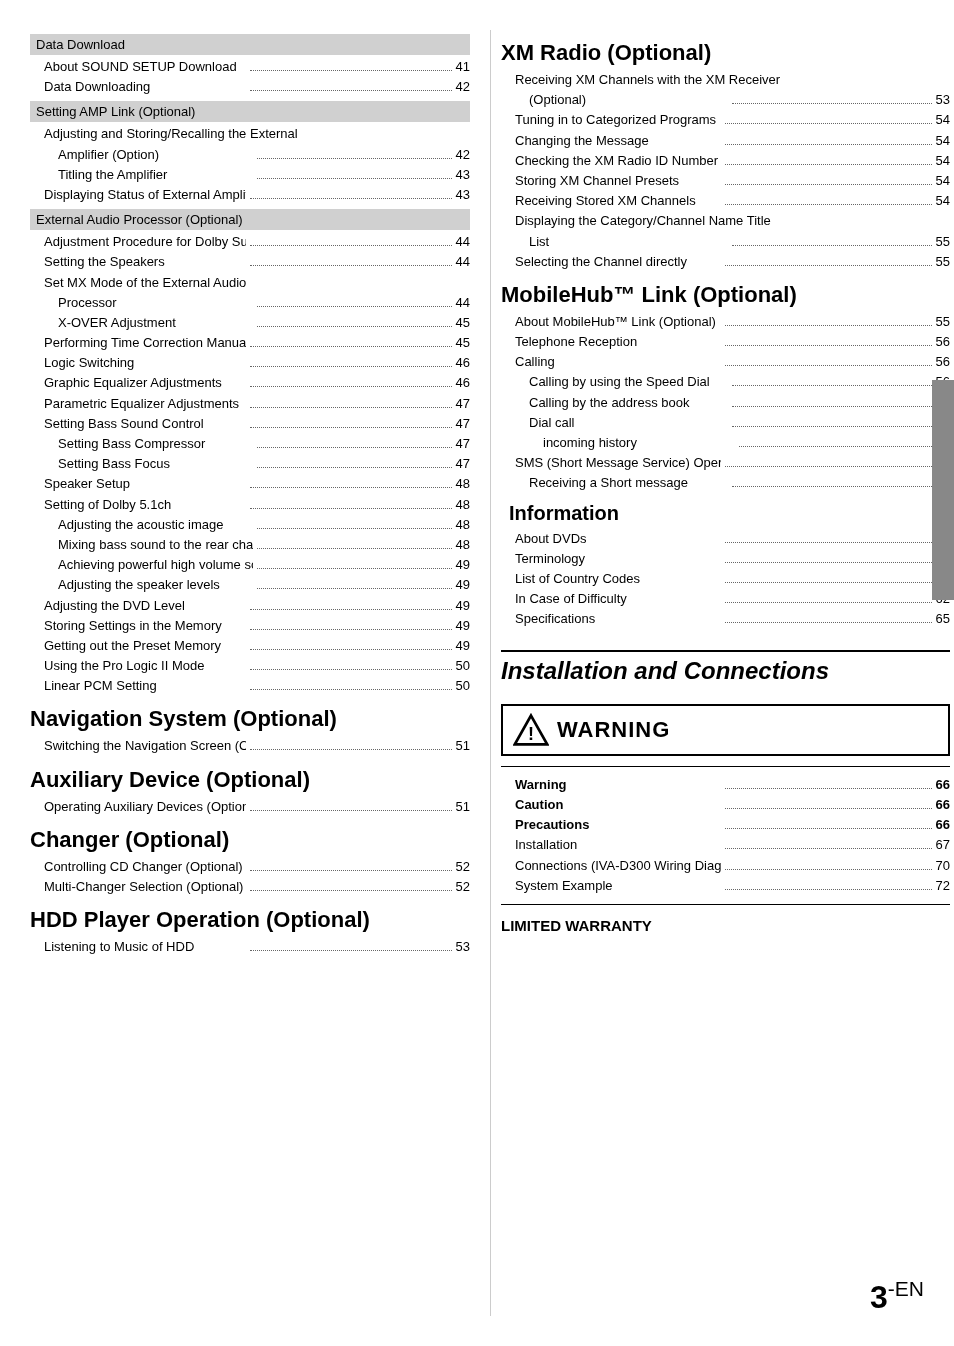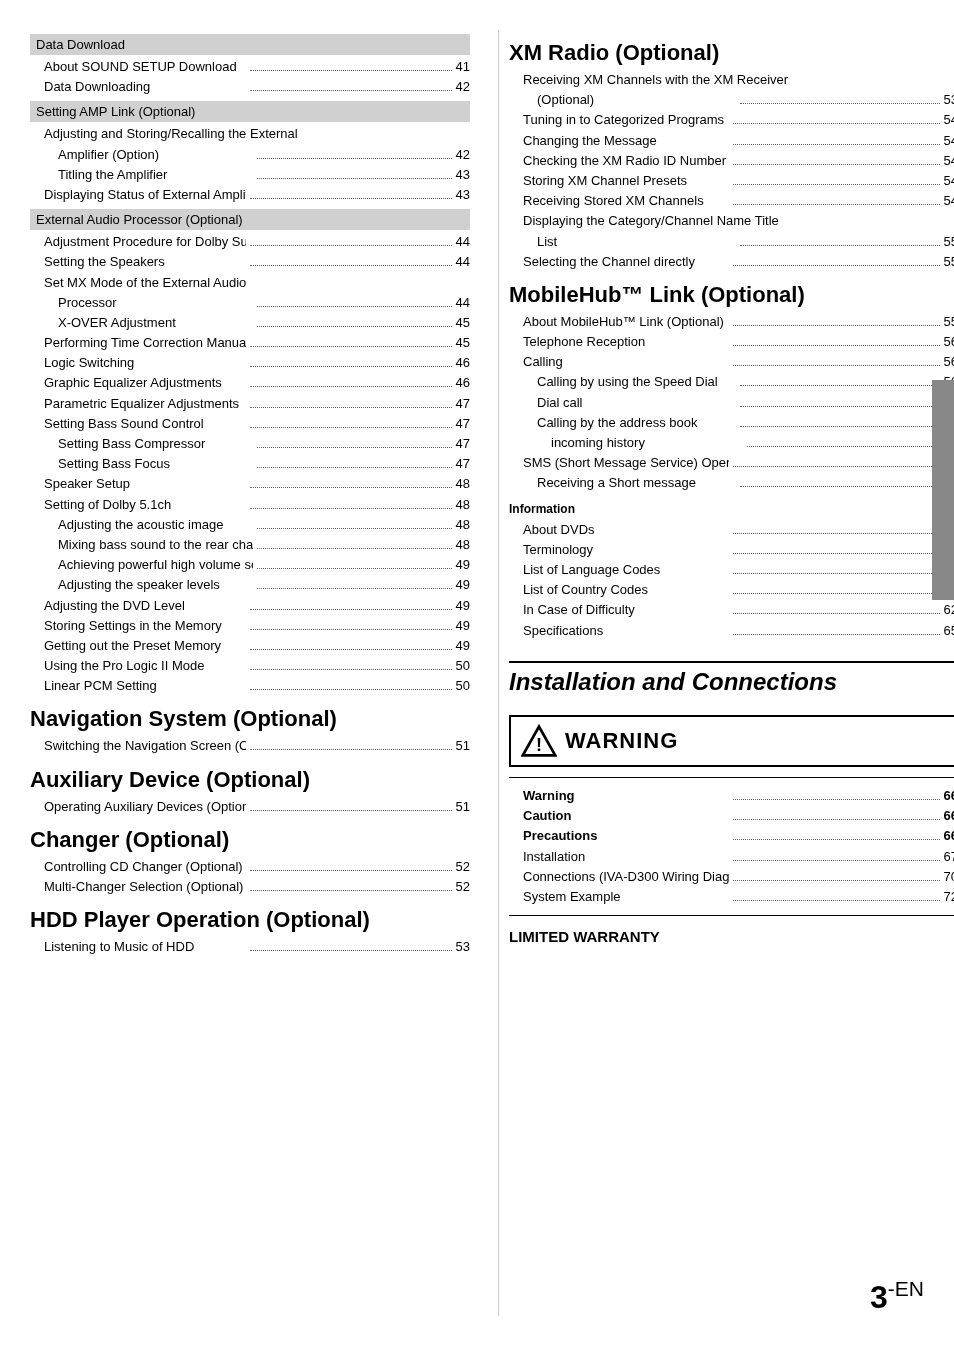--- a/index.html
+++ b/index.html
@@ -10,21 +10,21 @@
       color: #000;
       width: 954px;
       min-height: 1346px;
       position: relative;
     }
     .page {
       display: flex;
       width: 954px;
       min-height: 1346px;
       padding: 30px 20px 30px 30px;
-      gap: 8px;
+      gap: 0;
     }
     .left-col {
       width: 460px;
       flex-shrink: 0;
       padding-right: 20px;
     }
     .right-col {
       width: 460px;
       flex-shrink: 0;
       padding-left: 10px;
@@ -64,24 +64,25 @@
     .toc-entry.indent2 .toc-title { padding-left: 28px; }
     .toc-entry.indent3 .toc-title { padding-left: 42px; }
 
     .section-title-bold {
       font-size: 22px;
       font-weight: bold;
       margin-top: 10px;
       margin-bottom: 4px;
     }
     .section-title-medium {
-      font-size: 12px;
+      font-size: 20px;
       font-weight: bold;
       margin-top: 8px;
       margin-bottom: 4px;
+      margin-left: 8px;
     }
     .installation-section {
       margin-top: 20px;
       border-top: 2px solid #000;
       padding-top: 6px;
     }
     .installation-title {
       font-size: 24px;
       font-weight: bold;
       font-style: italic;
@@ -399,26 +400,26 @@
       <span class="toc-title">Calling</span>
       <span class="dots"></span>
       <span class="page-num">56</span>
     </div>
     <div class="toc-entry indent2">
       <span class="toc-title">Calling by using the Speed Dial</span>
       <span class="dots"></span>
       <span class="page-num">56</span>
     </div>
     <div class="toc-entry indent2">
+      <span class="toc-title">Calling by the address book</span>
+      <span class="dots"></span>
+      <span class="page-num">56</span>
+    </div>
+    <div class="toc-entry indent2">
       <span class="toc-title">Dial call</span>
-      <span class="dots"></span>
-      <span class="page-num">56</span>
-    </div>
-    <div class="toc-entry indent2">
-      <span class="toc-title">Calling by the address book</span>
       <span class="dots"></span>
       <span class="page-num">56</span>
     </div>
     <div class="toc-entry indent3">
       <span class="toc-title">incoming history</span>
       <span class="dots"></span>
       <span class="page-num">56</span>
     </div>
     <div class="toc-entry indent1">
       <span class="toc-title">SMS (Short Message Service) Operation</span>
@@ -435,25 +436,20 @@
 
     <div class="toc-entry indent1">
       <span class="toc-title">About DVDs</span>
       <span class="dots"></span>
       <span class="page-num">57</span>
     </div>
     <div class="toc-entry indent1">
       <span class="toc-title">Terminology</span>
       <span class="dots"></span>
       <span class="page-num">58</span>
-    </div>
-    <div class="toc-entry indent1">
-      <span class="toc-title">List of Language Codes</span>
-      <span class="dots"></span>
-      <span class="page-num">59</span>
     </div>
     <div class="toc-entry indent1">
       <span class="toc-title">List of Country Codes</span>
       <span class="dots"></span>
       <span class="page-num">60</span>
     </div>
     <div class="toc-entry indent1">
       <span class="toc-title">In Case of Difficulty</span>
       <span class="dots"></span>
       <span class="page-num">62</span>

